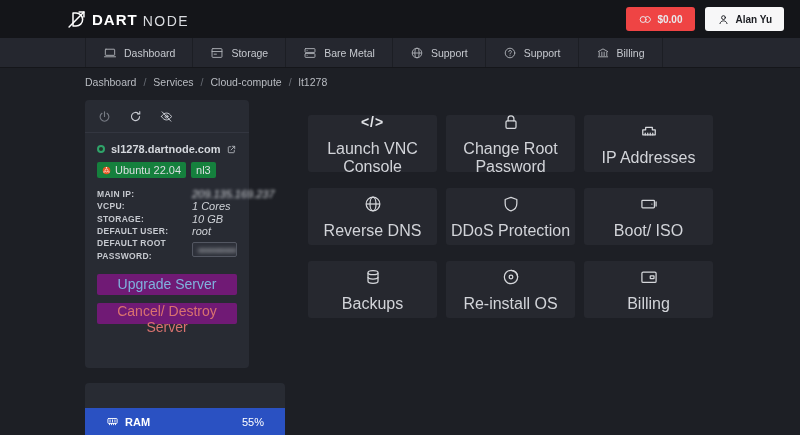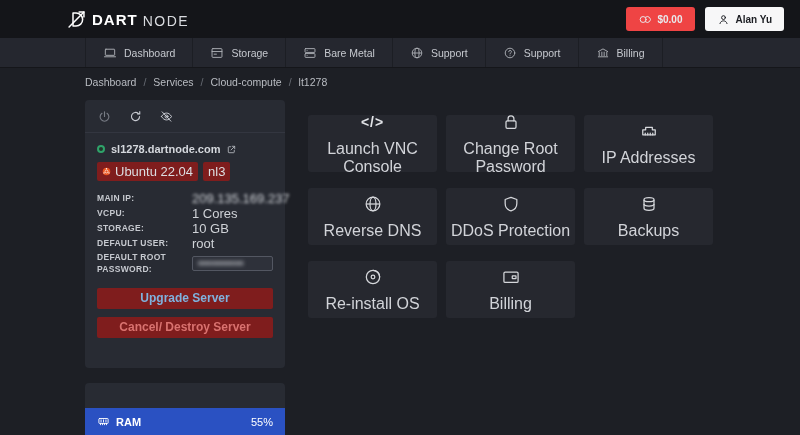--- a/index.html
+++ b/index.html
@@ -26,53 +26,53 @@
     color:#c6c9cf; border-right:1px solid #1c1e24; cursor:pointer; white-space:nowrap; }
   .nav-item:first-child { border-left:1px solid #1c1e24; }
   .nav-item svg { opacity:.85; }
 
   
   .crumbs { position:absolute; top:76px; left:85px; display:flex; gap:7px; font-size:10.5px; color:#b9bcc2; }
   .crumb { cursor:pointer; }
   .crumb-sep { color:#696d75; }
 
   
-  .panel { position:absolute; top:100px; left:85px; width:200px; height:268px;
+  .panel { position:absolute; top:100px; left:85px; width:164px; height:268px;
     background:#282b33; border-radius:4px; }
   .panel-icons { display:flex; align-items:center; gap:16px; padding:9px 12px 8px;
     border-bottom:1px solid #333640; }
   .icon-btn { background:none; border:none; cursor:pointer; display:flex; color:#c7cad1; padding:0; }
   .icon-btn.dim { color:#787c85; }
   .host-row { display:flex; align-items:center; gap:6px; padding:10px 12px 0; }
   .status-dot { width:8px; height:8px; border-radius:50%; border:2px solid #2fa36a; background:#22342c; flex:none; }
   .host { font-size:11px; font-weight:bold; color:#d5d8dd; cursor:pointer; }
   .ext { color:#aeb1b8; display:flex; cursor:pointer; }
   .badges { display:flex; align-items:center; gap:5px; padding:7px 12px 0; }
-  .badge { display:flex; align-items:center; gap:4px; background:#7f1d1d; border-radius:2px;
-    padding:2px 5px; font-size:13px; color:#dcdee2; }
+  .badge { display:flex; align-items:center; gap:4px; background:#15803d; border-radius:2px;
+    padding:2px 5px; font-size:11px; color:#dcdee2; }
   .details { padding:10px 12px 0; display:flex; flex-direction:column; }
   .drow { display:flex; align-items:center; }
   .dlabel { flex:0 0 95px; font-size:8.5px; font-weight:bold; letter-spacing:.3px; color:#c6c9cf; line-height:1.45; }
-  .dvalue { font-size:13px; color:#cfd2d7; }
+  .dvalue { font-size:11px; color:#cfd2d7;font-style:italic; }
   .blurred { filter:blur(2px); }
   .blurred-soft { filter:blur(1.6px); }
   .pwbox { width:84px; height:15px; background:#2e313a; border:1px solid #535762; border-radius:2px;
     display:flex; align-items:center; padding:0 5px; overflow:hidden; }
   .panel-actions { padding:12px 12px 0; display:flex; flex-direction:column; gap:8px; }
-  .pbtn { width:100%; height:21px; background:#7f1d1d; border:none; border-radius:2px;
-    font-size:12px; cursor:pointer; font-family:inherit;font-weight:bold; }
+  .pbtn { width:100%; height:21px; background:#701a75; border:none; border-radius:2px;
+    font-size:14px; cursor:pointer; font-family:inherit; }
   .pbtn.upgrade { color:#7fb2de; }
   .pbtn.destroy { color:#d9726f; }
 
   
   .usage-card { position:absolute; top:383px; left:85px; width:200px; height:70px;
     background:#282b33; border-radius:4px 4px 0 0; overflow:hidden; }
   .usage-head { height:25px; }
   .ram-row { height:27px; background:#2a51c2; display:flex; align-items:center;
-    justify-content:space-between; padding:0 12px; color:#fff; }
+    justify-content:space-between; padding:0 21px; color:#fff; }
   .ram-left { display:flex; align-items:center; gap:6px; font-size:11px; font-weight:bold; }
   .ram-pct { font-size:11px; font-weight:normal; }
 
   
   .grid { position:absolute; top:115px; left:308px; display:grid;
     grid-template-columns:repeat(3,129px); grid-auto-rows:57px; gap:16px 9px; }
   .card { background:#26282f; border-radius:3px; display:flex; flex-direction:column;
     align-items:center; justify-content:center; gap:8px; cursor:pointer; border:none; color:#d5d7db; }
   .card-label { font-size:16px; color:#d2d4d9; }
   .code-glyph { font-size:14px; font-weight:bold; letter-spacing:1px; line-height:20px; color:#e2e4e8; }
@@ -324,20 +324,30 @@
     <button class="card">
       <span>
         <svg width="20" height="20" viewBox="0 0 24 24" fill="none" stroke="currentColor" stroke-width="1.5" stroke-linejoin="round">
           <path d="M12 4l7 2.6v4.8c0 4.4-2.8 7.6-7 8.8-4.2-1.2-7-4.4-7-8.8V6.6z"></path>
         </svg>
       </span>
       <span class="card-label">DDoS Protection</span>
     </button>
     <button class="card">
       <span>
+        <svg width="20" height="20" viewBox="0 0 24 24" fill="none" stroke="currentColor" stroke-width="1.5" stroke-linecap="round">
+          <rect x="3.5" y="7.5" width="15" height="9" rx="1"></rect>
+            <path d="M20.5 9.5v5"></path>
+            <path d="M15.5 12h.01"></path>
+        </svg>
+      </span>
+      <span class="card-label">Boot/ ISO</span>
+    </button>
+    <button class="card">
+      <span>
         <svg width="20" height="20" viewBox="0 0 24 24" fill="none" stroke="currentColor" stroke-width="1.5">
           <ellipse cx="12" cy="6.8" rx="6" ry="2.4"></ellipse>
           <path d="M6 6.8v10.4c0 1.3 2.7 2.4 6 2.4s6-1.1 6-2.4V6.8"></path>
           <path d="M6 12c0 1.3 2.7 2.4 6 2.4s6-1.1 6-2.4"></path>
         </svg>
       </span>
       <span class="card-label">Backups</span>
     </button>
     <button class="card">
       <span>

